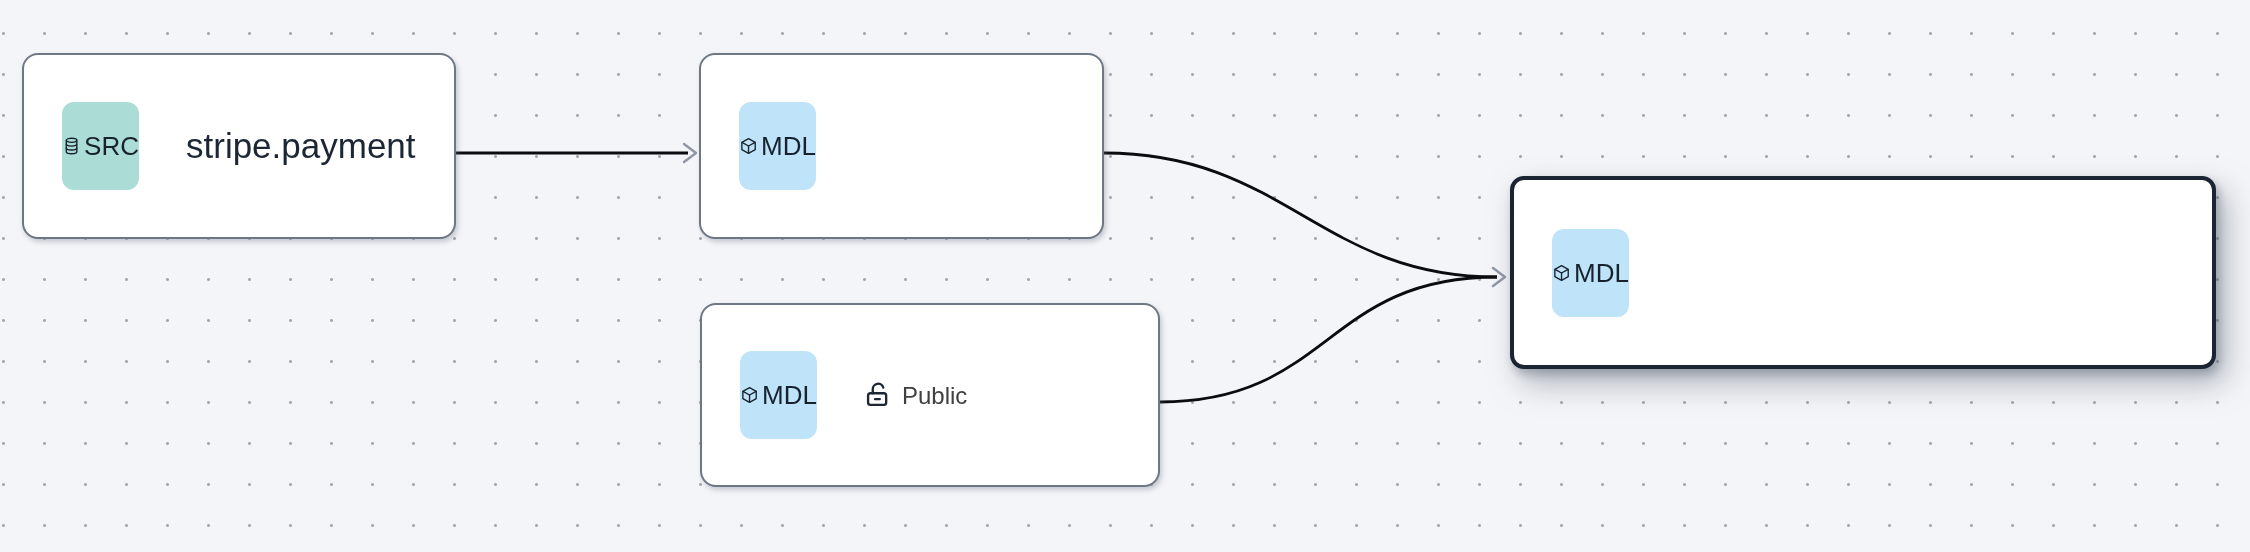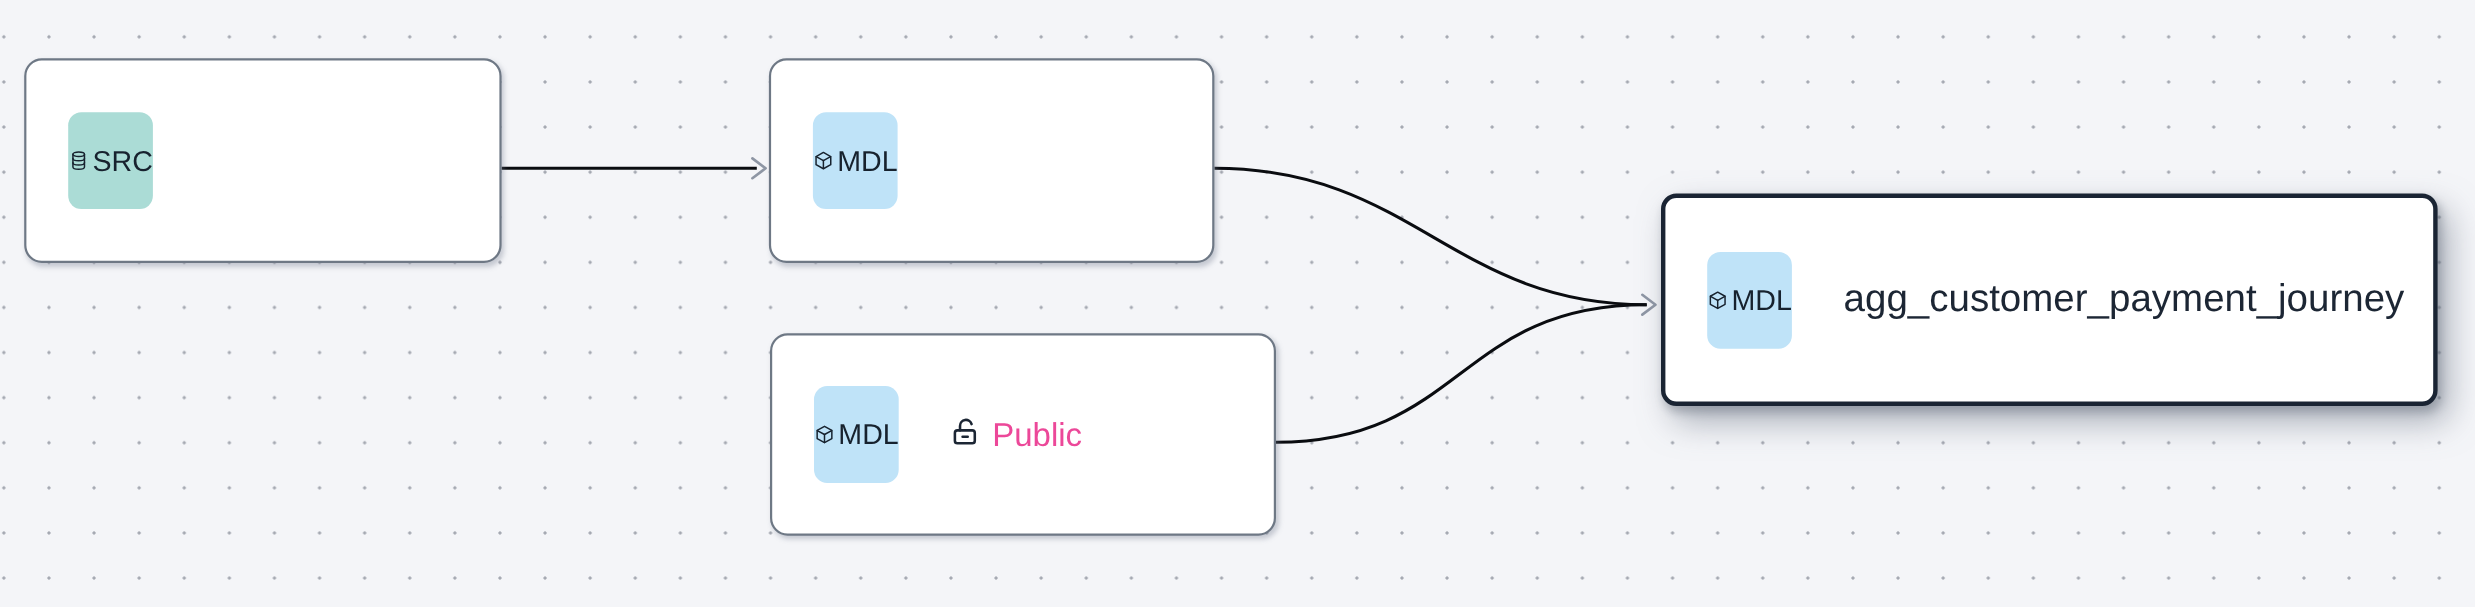--- a/index.html
+++ b/index.html
@@ -89,25 +89,25 @@
   }
   .node-label {
     font-size: 35px;
     font-weight: 400;
     color: #1c2634;
     white-space: nowrap;
     line-height: 1.15;
   }
   .sub-label {
     display: flex;
-    align-items: flex-start;
+    align-items: flex-end;
     gap: 10px;
-    font-size: 30px;
+    font-size: 24px;
     font-weight: 400;
-    color: #ec4899;
+    color: #404040;
     line-height: 1.1;
   }
   .sub-label svg { width: 28px; height: 28px; display: block; flex: 0 0 auto; }
 </style>
 </head>
 <body>
 
 <div class="canvas">
 
   <svg class="edge-layer" viewBox="0 0 2250 552" xmlns="http://www.w3.org/2000/svg">
@@ -120,20 +120,23 @@
 
   <div class="node node-1">
     <div class="badge teal">
       <svg viewBox="0 0 24 24" fill="none" stroke="#17222e" stroke-width="1.7" stroke-linecap="round">
         <ellipse cx="12" cy="4.8" rx="6.6" ry="2.6"></ellipse>
         <path d="M5.4 4.8 v14.4 c0 1.44 2.96 2.6 6.6 2.6 s6.6-1.16 6.6-2.6 V4.8"></path>
         <path d="M5.4 9.6 c0 1.44 2.96 2.6 6.6 2.6 s6.6-1.16 6.6-2.6"></path>
         <path d="M5.4 14.4 c0 1.44 2.96 2.6 6.6 2.6 s6.6-1.16 6.6-2.6"></path>
       </svg>
       <span class="badge-text">SRC</span>
+    </div>
+    <div class="label-block">
+      <span class="node-label">stripe.payment</span>
     </div>
   </div>
 
   <div class="node node-2">
     <div class="badge blue">
       <svg viewBox="0 0 24 24" fill="none" stroke="#17222e" stroke-width="1.7" stroke-linecap="round" stroke-linejoin="round">
         <path d="M12 2.7 L20.4 7.35 V16.65 L12 21.3 L3.6 16.65 V7.35 Z"></path>
         <path d="M3.8 7.5 L12 12 L20.2 7.5"></path>
         <path d="M12 12 V21.1"></path>
       </svg>
@@ -164,18 +167,15 @@
 
   <div class="node node-4 selected">
     <div class="badge blue">
       <svg viewBox="0 0 24 24" fill="none" stroke="#17222e" stroke-width="1.7" stroke-linecap="round" stroke-linejoin="round">
         <path d="M12 2.7 L20.4 7.35 V16.65 L12 21.3 L3.6 16.65 V7.35 Z"></path>
         <path d="M3.8 7.5 L12 12 L20.2 7.5"></path>
         <path d="M12 12 V21.1"></path>
       </svg>
       <span class="badge-text">MDL</span>
     </div>
-    <div class="label-block">
-      <span class="node-label">agg_customer_payment_journey</span>
-    </div>
   </div>
 
 </div>
 
 </body></html>

